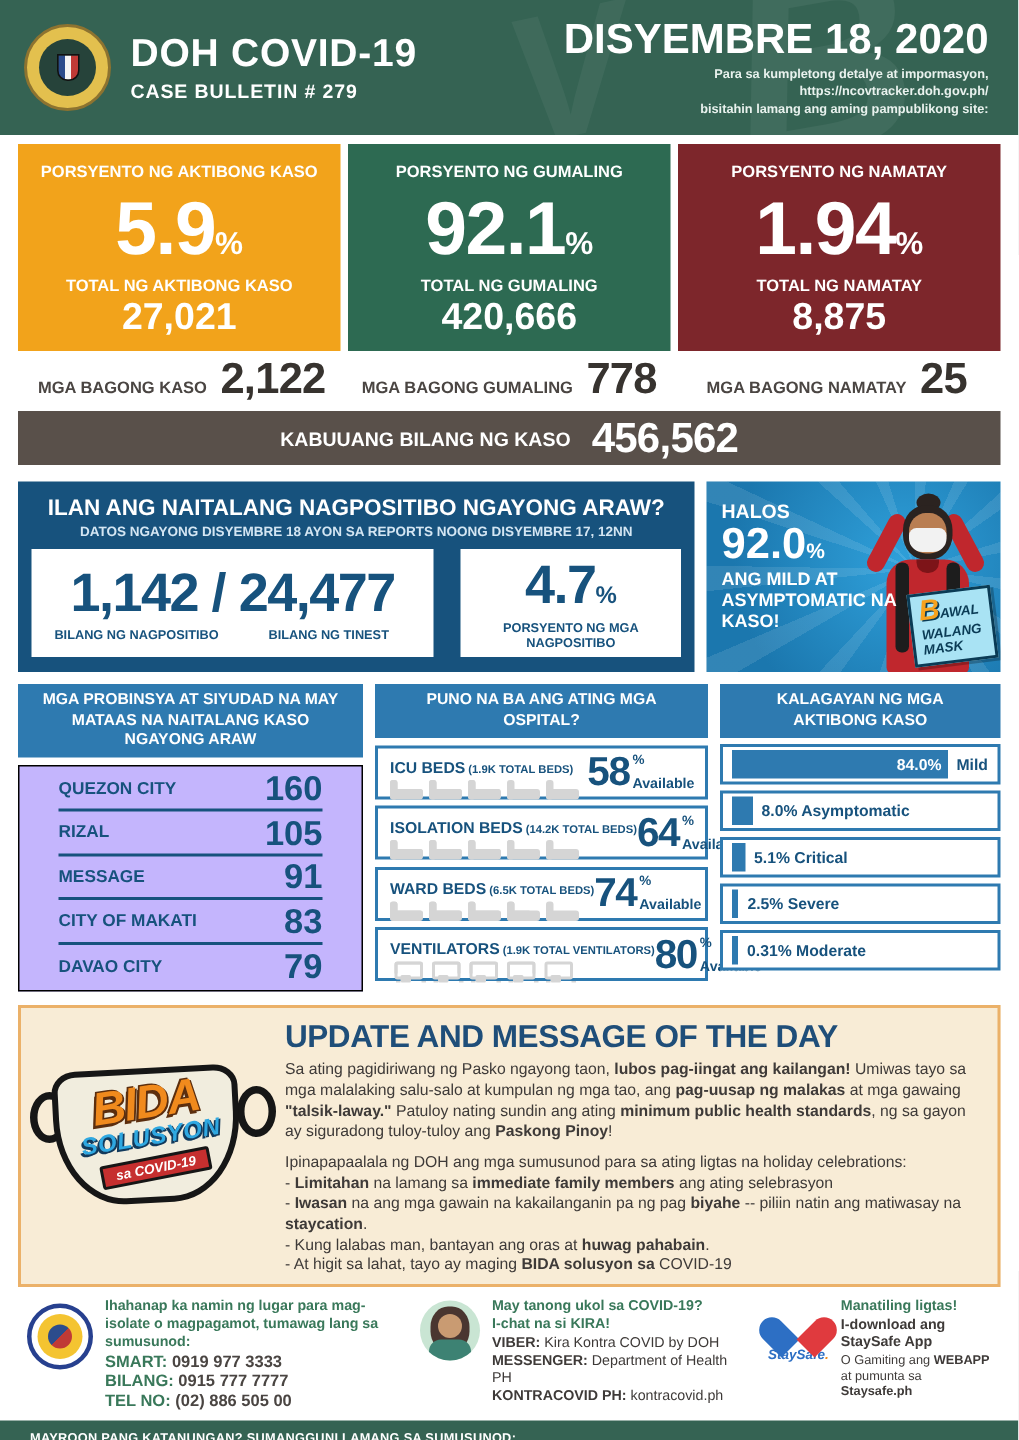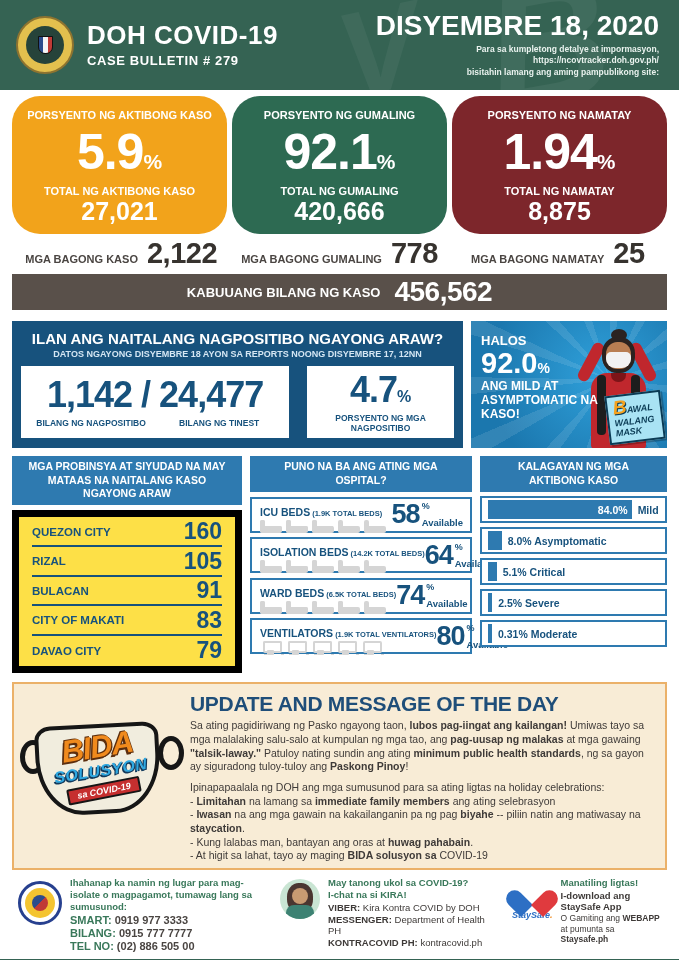--- a/index.html
+++ b/index.html
@@ -15,21 +15,21 @@
   .seal-shield { width:15px; height:18px; background:linear-gradient(90deg,#2C4C8C 33%,#f5f5f5 33% 66%,#C03A36 66%); border:1px solid #111; border-radius:0 0 7px 7px; }
   .h-titles { margin-left:13px; color:#fff; }
   .h-title { font-size:26px; font-weight:bold; letter-spacing:.5px; line-height:1.05; }
   .h-sub { font-size:13px; font-weight:bold; letter-spacing:.6px; margin-top:3px; }
   .h-right { margin-left:auto; text-align:right; color:#fff; position:relative; z-index:2; }
   .h-date { font-size:28px; font-weight:bold; line-height:1; }
   .h-note { font-size:8.5px; font-weight:bold; line-height:1.3; margin-top:4px; color:#e9f2ee; }
 
   
   .stats { display:flex; gap:5px; margin:6px 12px 0; }
-  .stat { flex:1; color:#fff; text-align:center; height:138px; padding:13px 6px 10px; display:flex; flex-direction:column; justify-content:space-between;border-radius:28px; }
+  .stat { flex:1; color:#fff; text-align:center; height:138px; padding:13px 6px 10px; display:flex; flex-direction:column; justify-content:space-between; }
   .stat.orange { background:#F2A31B; } .stat.green { background:#2D6A52; } .stat.maroon { background:#7D262B; }
   .s-lbl { font-size:11px; font-weight:bold; }
   .s-big { font-size:50px; font-weight:bold; line-height:.95; letter-spacing:-1px; }
   .s-big .pc { font-size:21px; letter-spacing:0; }
   .s-tlbl { font-size:11px; font-weight:bold; }
   .s-tval { font-size:25px; font-weight:bold; line-height:1; margin-top:2px; }
 
   
   .newrow { display:flex; margin:3px 12px 0; }
   .newcell { flex:1; display:flex; align-items:baseline; justify-content:center; gap:9px; }
@@ -75,21 +75,21 @@
   .sign { position:absolute; right:4px; bottom:6px; z-index:4; background:#A9E3F4; border:2px solid #0A3B55; padding:1px 7px 3px 5px; transform:rotate(-7deg); color:#0A3B55; font-style:italic; font-weight:bold; font-size:9px; line-height:1.1; box-shadow:2px 2px 0 rgba(0,0,0,.25); }
   .sign .bB { font-size:19px; color:#F6A21D; font-style:italic; text-shadow:1px 1px 0 #0A3B55; }
 
   
   .cols { display:flex; gap:8px; margin:8px 12px 0; }
   .colhdr { background:#2E7AB0; color:#fff; font-size:10.5px; font-weight:bold; text-align:center; line-height:1.3; min-height:36px; display:flex; align-items:center; justify-content:center; padding:4px 10px; }
   .col-left { width:230px; flex:none; }
   .col-mid { width:222px; flex:none; }
   .col-right { flex:1; }
 
-  .plist { border:7px solid #000000; background:#fde047; margin-top:5px; padding:1px 13px; }
+  .plist { border:1px solid #000000; background:#c4b5fd; margin-top:5px; padding:1px 26px; }
   .prow { display:flex; justify-content:space-between; align-items:center; height:29.5px; border-bottom:2px solid #17527D; }
   .prow:last-child { border-bottom:none; }
   .p-name { font-size:11.5px; font-weight:bold; color:#17527D; }
   .p-val { font-size:23px; font-weight:bold; color:#17527D; }
 
   .hrow { border:2px solid #2E7AB0; background:#fff; margin-top:4.5px; height:36px; padding:3px 7px 3px 8px; display:flex; justify-content:space-between; align-items:center; }
   .hleft { display:flex; flex-direction:column; justify-content:space-between; height:100%; }
   .h-name-line { white-space:nowrap; }
   .h-name { font-size:10.5px; font-weight:bold; color:#17527D; }
   .h-detail { font-size:7.5px; font-weight:bold; color:#17527D; margin-left:2px; }
@@ -290,21 +290,21 @@
       <div class="plist">
         <div class="prow">
             <span class="p-name">QUEZON CITY</span>
             <span class="p-val">160</span>
           </div>
         <div class="prow">
             <span class="p-name">RIZAL</span>
             <span class="p-val">105</span>
           </div>
         <div class="prow">
-            <span class="p-name">BULACAN</span>
+            <span class="p-name">MESSAGE</span>
             <span class="p-val">91</span>
           </div>
         <div class="prow">
             <span class="p-name">CITY OF MAKATI</span>
             <span class="p-val">83</span>
           </div>
         <div class="prow">
             <span class="p-name">DAVAO CITY</span>
             <span class="p-val">79</span>
           </div>

